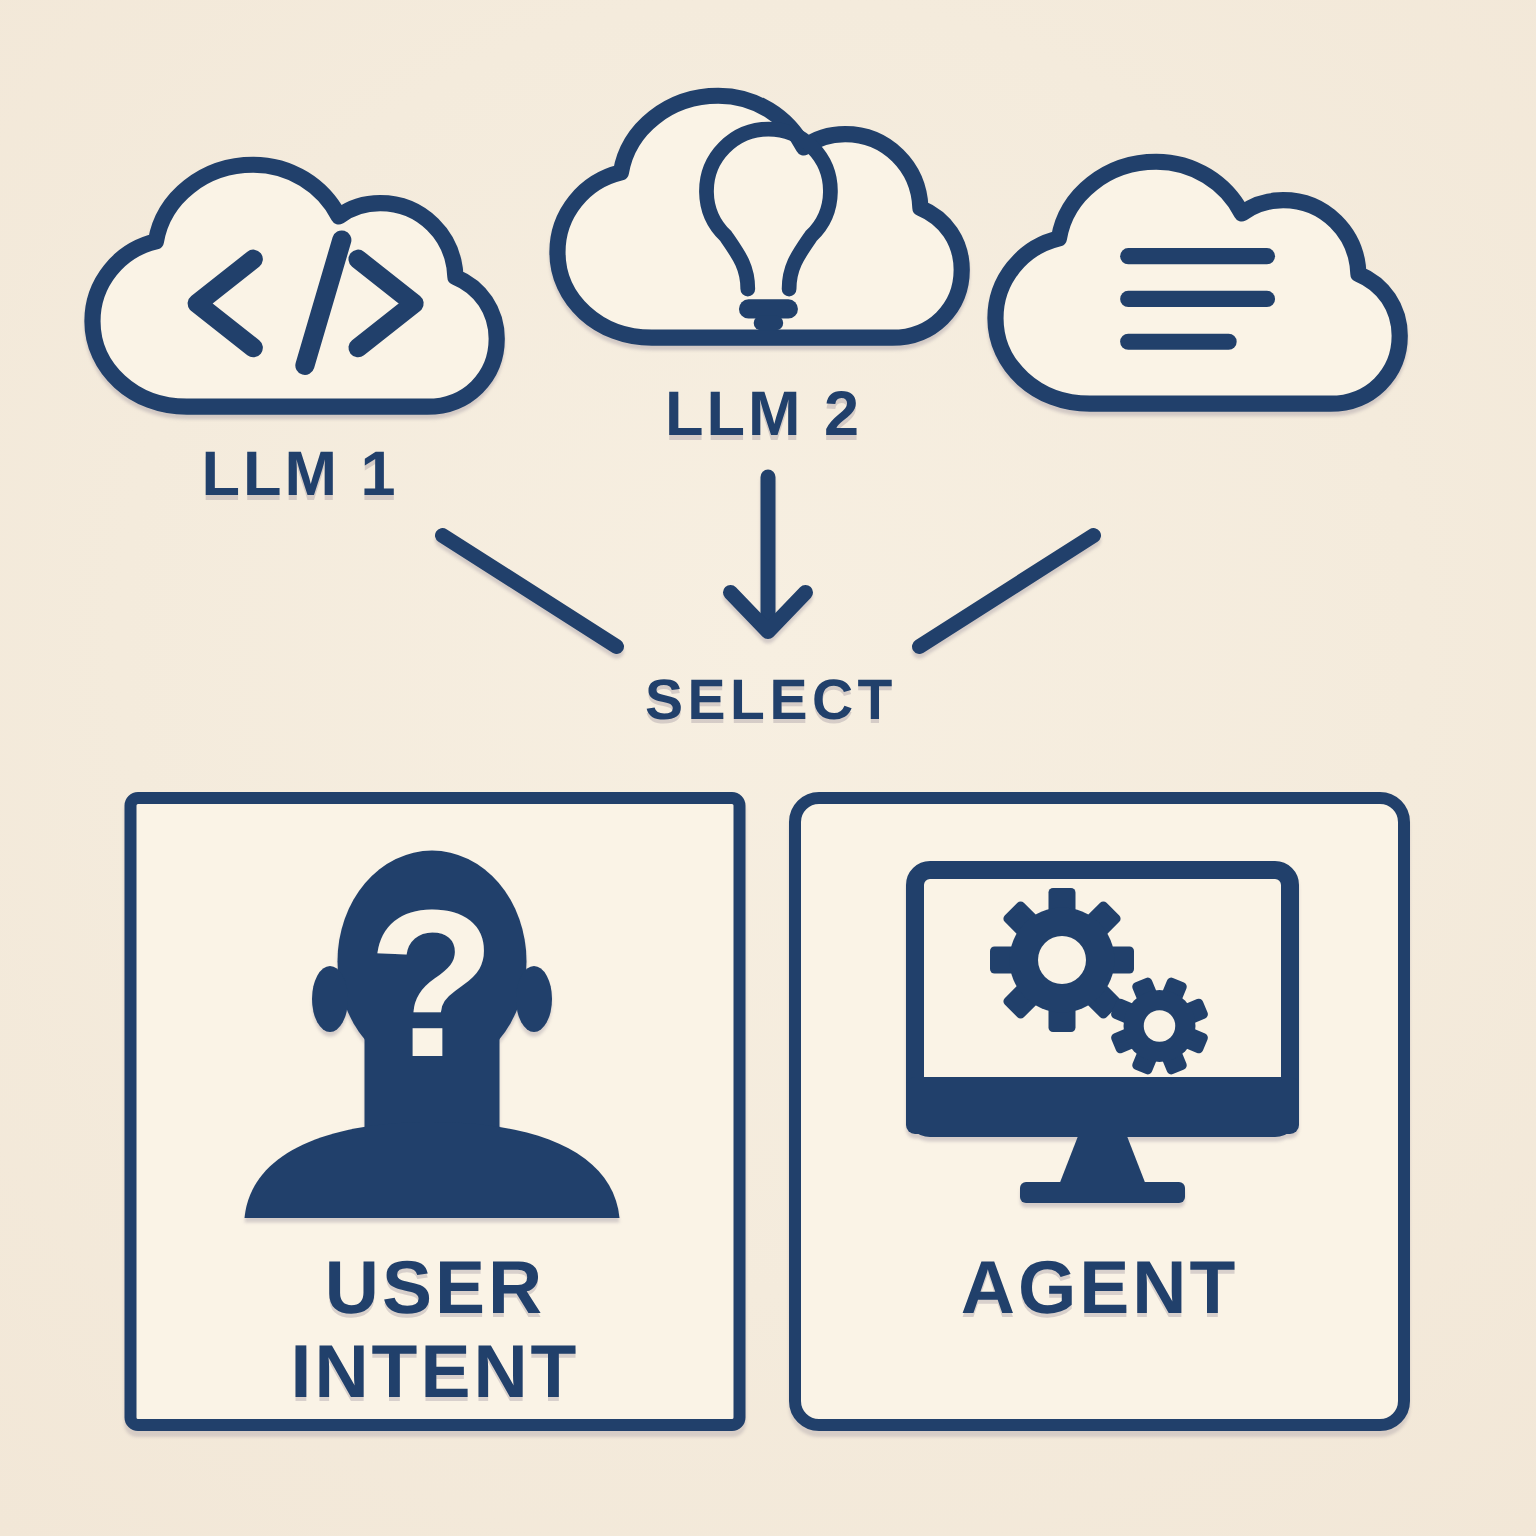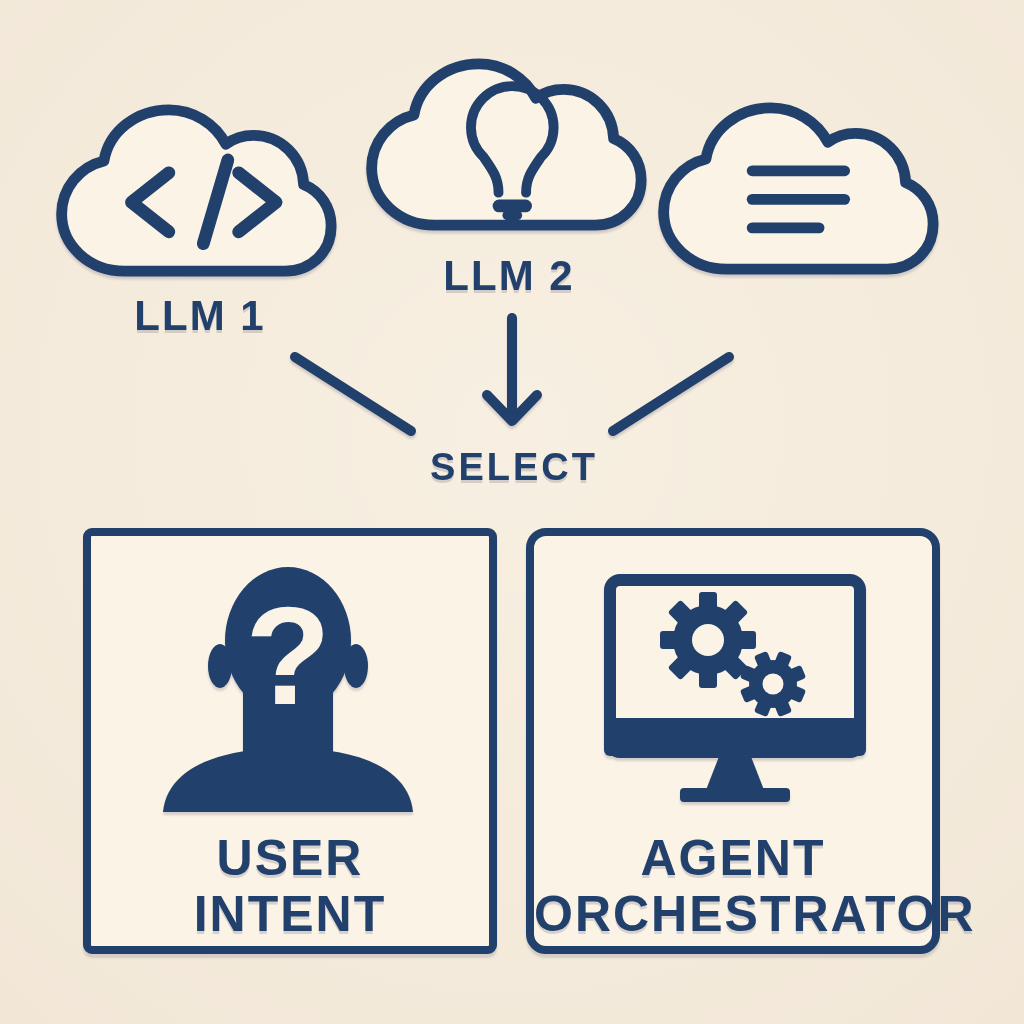--- a/index.html
+++ b/index.html
@@ -159,17 +159,16 @@
           <rect x="-7" y="-33" width="14" height="15" rx="3" transform="rotate(247.5)"></rect>
           <rect x="-7" y="-33" width="14" height="15" rx="3" transform="rotate(292.5)"></rect>
           <rect x="-7" y="-33" width="14" height="15" rx="3" transform="rotate(337.5)"></rect>
           <circle r="24"></circle>
           <circle r="10.5" fill="#faf3e6"></circle>
         </g>
       </g>
     </svg>
     <div class="panel-label">
       <span class="line">AGENT</span>
-      <span class="line">ORCHESTRATOR</span>
     </div>
   </div>
 
 </div>
 
 </body></html>

